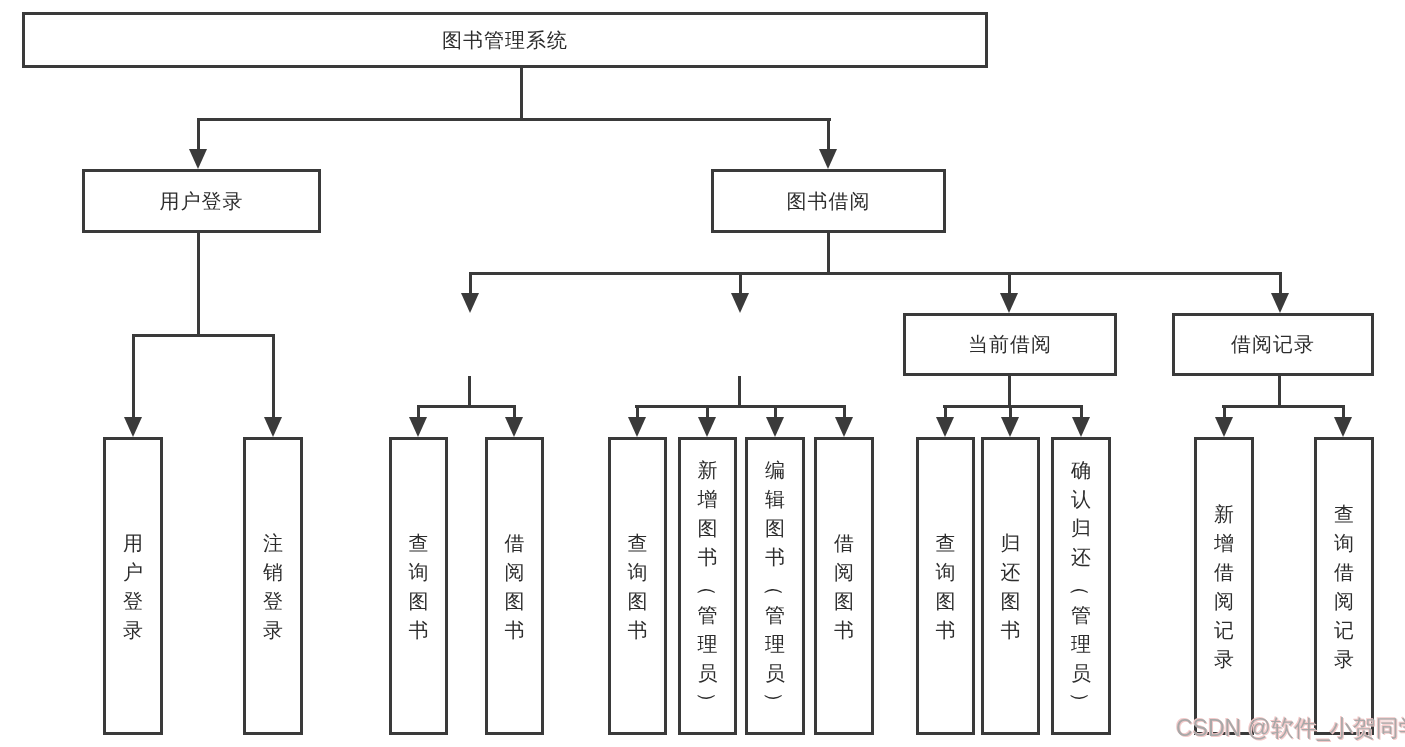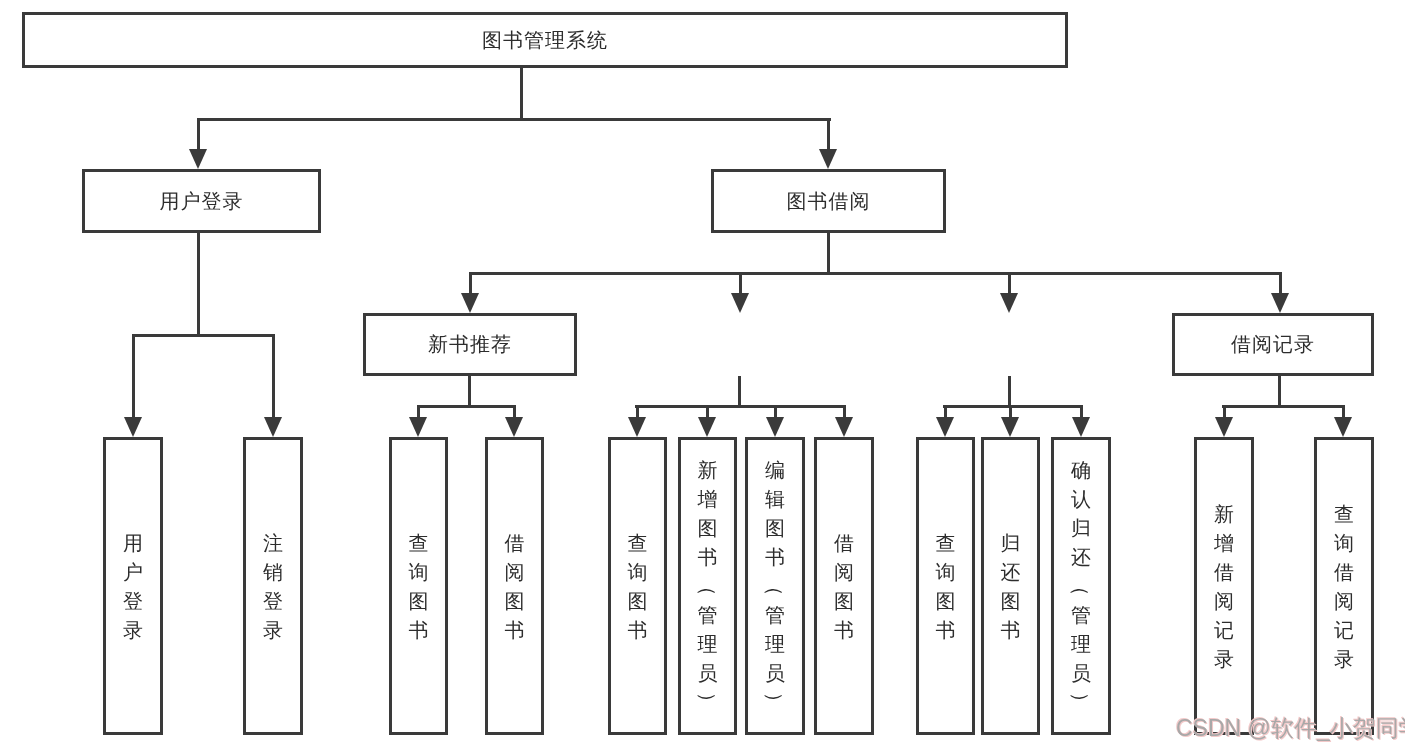--- a/index.html
+++ b/index.html
@@ -47,21 +47,21 @@
     font-size:23px;color:var(--wm);
     text-shadow:1px 1px 0 var(--wmh), -1px -1px 0 var(--wmh);
     white-space:nowrap;
   }
 </style>
 </head>
 <body>
 
 <div class="canvas">
 
-  <div class="box" style="left:22px;top:12px;width:1046px;height:56px">
+  <div class="box" style="left:22px;top:12px;width:966px;height:56px">
     <span class="hlabel">图书管理系统</span>
   </div>
 
   <div class="vline" style="left:520px;top:68px;height:53px"></div>
   <div class="hline" style="left:197px;top:118px;width:634px"></div>
   <div class="arrow" style="left:189px;top:118px;height:51px"></div>
   <div class="arrow" style="left:819px;top:118px;height:51px"></div>
 
   <div class="box" style="left:82px;top:169px;width:239px;height:64px">
     <span class="hlabel">用户登录</span>
@@ -75,22 +75,22 @@
   <div class="arrow" style="left:124px;top:334px;height:103px"></div>
   <div class="arrow" style="left:264px;top:334px;height:103px"></div>
 
   <div class="vline" style="left:827px;top:233px;height:42px"></div>
   <div class="hline" style="left:469px;top:272px;width:813px"></div>
   <div class="arrow" style="left:461px;top:272px;height:41px"></div>
   <div class="arrow" style="left:731px;top:272px;height:41px"></div>
   <div class="arrow" style="left:1000px;top:272px;height:41px"></div>
   <div class="arrow" style="left:1271px;top:272px;height:41px"></div>
 
-  <div class="box" style="left:363px;top:313px;width:214px;height:63px">
-    <span class="hlabel">新书推荐</span>
+  <div class="box" style="left:903px;top:313px;width:214px;height:63px">
+    <span class="hlabel">当前借阅</span>
   </div>
   <div class="box" style="left:1172px;top:313px;width:202px;height:63px">
     <span class="hlabel">借阅记录</span>
   </div>
 
   <div class="vline" style="left:468px;top:376px;height:32px"></div>
   <div class="hline" style="left:417px;top:405px;width:99px"></div>
   <div class="arrow" style="left:409px;top:405px;height:32px"></div>
   <div class="arrow" style="left:505px;top:405px;height:32px"></div>
 

